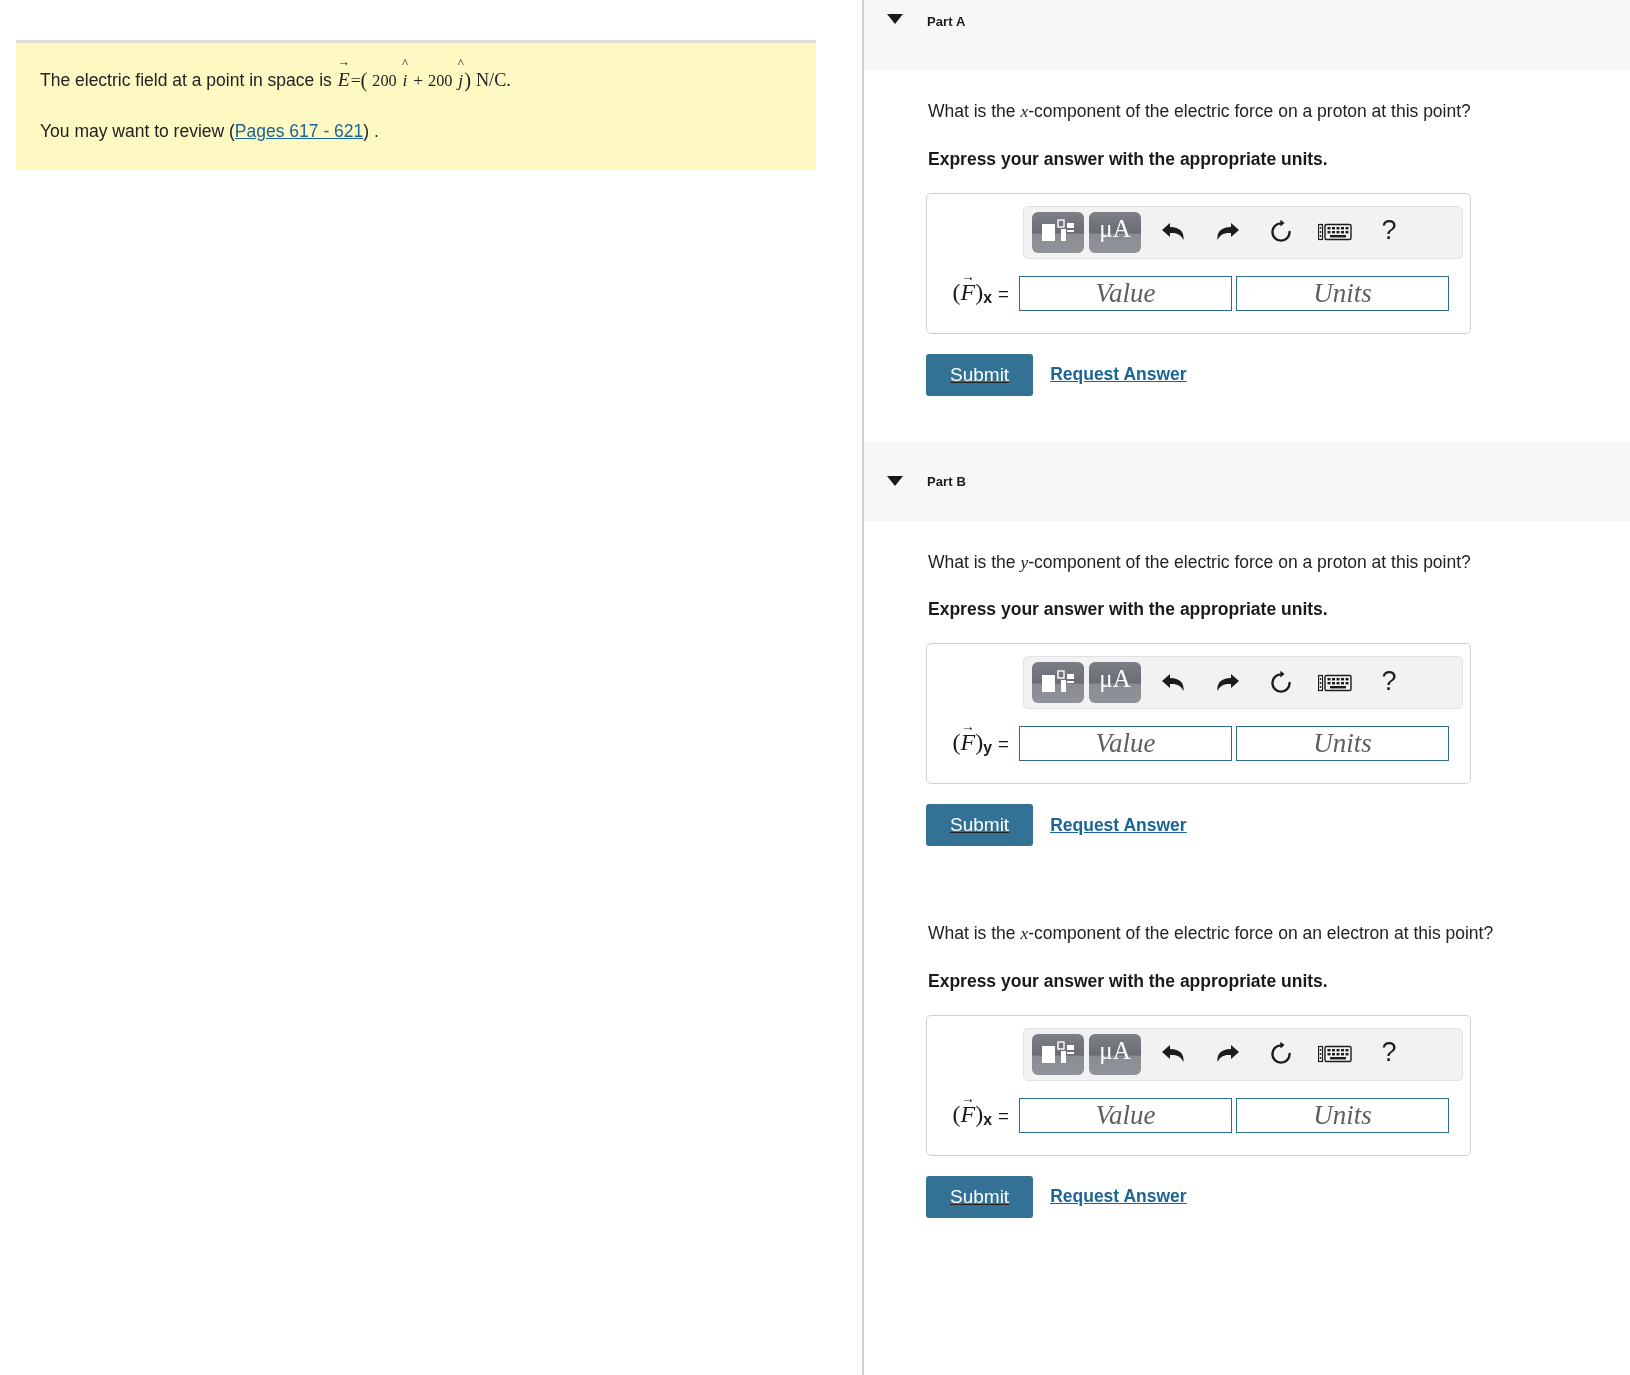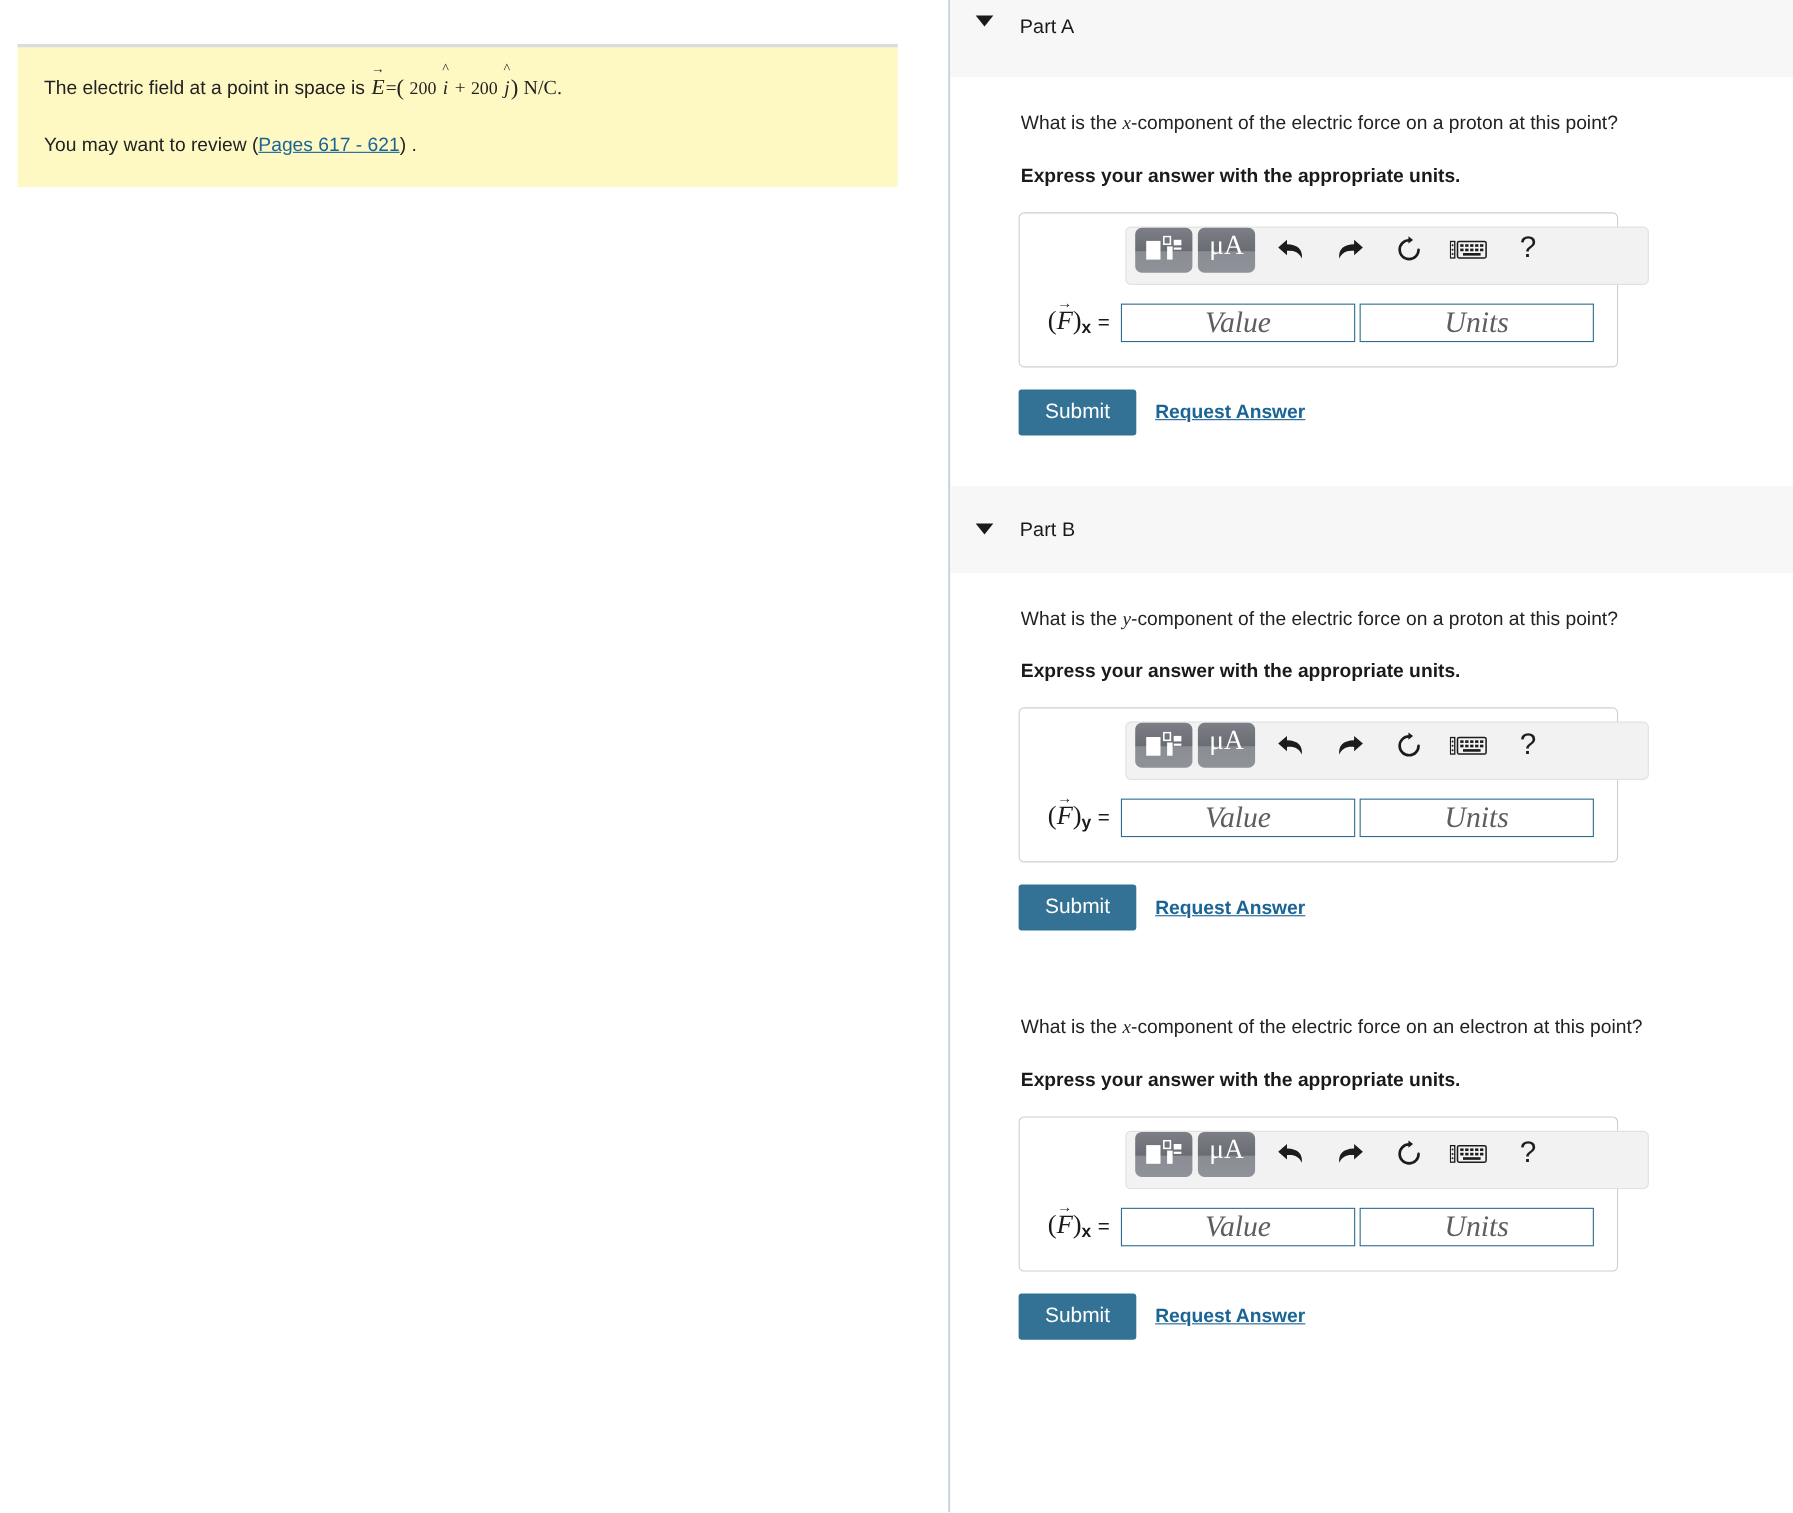--- a/index.html
+++ b/index.html
@@ -124,22 +124,22 @@
     width: 0;
     height: 0;
     border-left: 8px solid transparent;
     border-right: 8px solid transparent;
     border-top: 10px solid #1a1a1a;
     margin-left: 23px;
     margin-right: 24px;
     flex: 0 0 auto;
   }
   .part-title {
-    font-size: 18px;
-    font-weight: normal;
+    font-size: 13px;
+    font-weight: bold;
     color: #1a1a1a;
     letter-spacing: 0.1px;
   }
 
   .part-body {
     padding: 0 0 0 0;
   }
   .question {
     font-size: 17.5px;
     color: #222222;
@@ -165,23 +165,24 @@
     padding: 12px 14px 22px 14px;
     position: relative;
   }
   .toolbar {
     margin-left: 82px;
     background: #f2f2f2;
     border: 1px solid #e1e1e1;
     border-radius: 5px;
     height: 53px;
     display: flex;
+    align-items: center;
     padding: 0 8px;
     box-sizing: border-box;
-    width: 476px;
+    width: 440px;
   }
   .tb-btn {
     width: 52px;
     height: 41px;
     border-radius: 6px;
     background: linear-gradient(#7c7f85 0%, #696c72 52%, #8a8d93 53%, #8f9298 100%);
     display: flex;
     align-items: center;
     justify-content: center;
     margin-right: 5px;
@@ -272,20 +273,21 @@
     font-size: 27px;
     color: #5e5e5e;
   }
   .inp.value { width: 213px; }
   .inp.units { width: 213px; margin-left: 4px; }
 
   .actions {
     margin: 20px 0 0 62px;
     display: flex;
     align-items: center;
+    text-decoration: underline;
   }
   .submit-btn {
     background: #337294;
     color: #ffffff;
     font-size: 19px;
     font-family: "Liberation Sans", sans-serif;
     border: none;
     border-radius: 3px;
     padding: 11px 24px 12px 24px;
     cursor: pointer;

